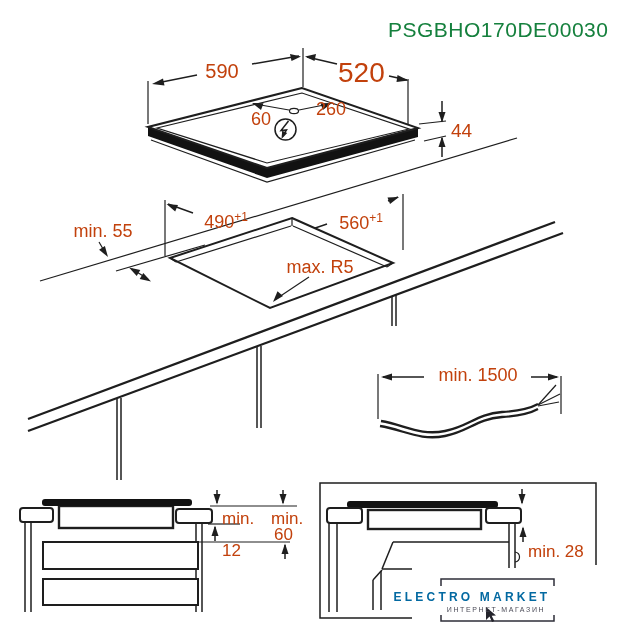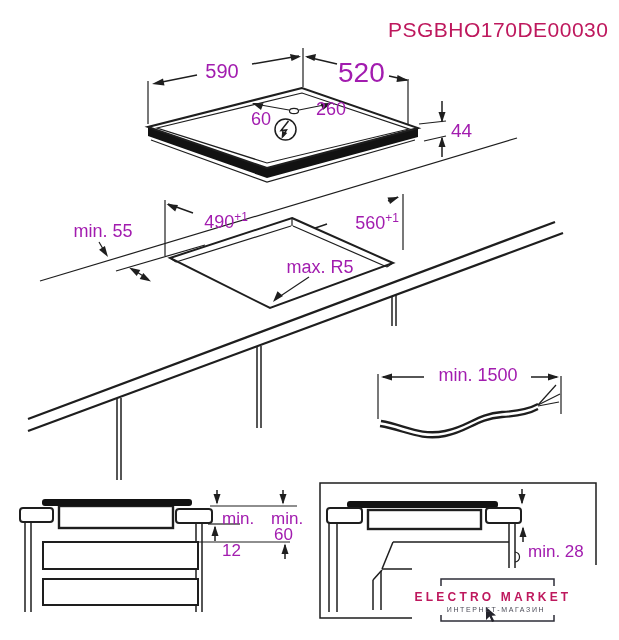--- a/index.html
+++ b/index.html
@@ -8,26 +8,26 @@
   svg{position:absolute;left:0;top:0;}
   .ln{stroke:#1e1e1e;fill:none;stroke-width:1.5px;}
   .thin{stroke-width:1.2px;}
   .med{stroke-width:2px;}
   .thick{stroke-width:2.4px;}
   .band{stroke-width:2.3px;}
   .fillw{fill:#ffffff;}
   .ah{fill:#1e1e1e;stroke:none;}
   .blk{fill:#121212;stroke:none;}
   .wm{stroke:#2e2e38;}
-  .lbl{position:absolute;color:#a21caf;font-size:18px;line-height:1;text-align:center;white-space:nowrap;}
+  .lbl{position:absolute;color:#c2410c;font-size:18px;line-height:1;text-align:center;white-space:nowrap;}
   .lbl sup{font-size:12px;}
-  #title{position:absolute;left:388px;top:18px;width:222px;font-size:21px;color:#be185d;text-align:left;letter-spacing:0.5px;}
+  #title{position:absolute;left:388px;top:18px;width:222px;font-size:21px;color:#15803d;text-align:left;letter-spacing:0.5px;}
   .small{font-size:17px;text-align:left;}
-  #wm-name{position:absolute;left:413px;top:590px;width:160px;text-align:center;
-           font-size:12px;font-weight:bold;letter-spacing:3.2px;color:#be185d;}
+  #wm-name{position:absolute;left:392px;top:590px;width:160px;text-align:center;
+           font-size:12px;font-weight:bold;letter-spacing:3.2px;color:#0369a1;}
   #wm-sub{position:absolute;left:416px;top:606px;width:160px;text-align:center;
           font-size:7px;letter-spacing:1.6px;color:#4c4c58;}
 </style>
 </head>
 <body>
 
 <div id="stage">
 
 <svg width="619" height="640" viewBox="0 0 619 640">
 
@@ -191,21 +191,21 @@
   <div id="title">PSGBHO170DE00030</div>
 
   <div class="lbl" style="left:201px;top:61px;width:42px;font-size:20px;">590</div>
   <div class="lbl" style="left:338px;top:59px;width:42px;font-size:28px;">520</div>
   <div class="lbl" style="left:246px;top:110px;width:30px;">60</div>
   <div class="lbl" style="left:311px;top:100px;width:40px;">260</div>
   <div class="lbl" style="left:451px;top:121px;width:30px;font-size:19px;text-align:left;">44</div>
 
   <div class="lbl" style="left:67px;top:222px;width:72px;">min. 55</div>
   <div class="lbl" style="left:198px;top:211px;width:56px;"><span>490</span><sup>+1</sup></div>
-  <div class="lbl" style="left:333px;top:212px;width:56px;margin-left:16px;"><span>560</span><sup>+1</sup></div>
+  <div class="lbl" style="left:333px;top:212px;width:56px;"><span>560</span><sup>+1</sup></div>
   <div class="lbl" style="left:280px;top:258px;width:80px;">max. R5</div>
 
   <div class="lbl" style="left:428px;top:366px;width:100px;">min. 1500</div>
 
   <div class="lbl small" style="left:222px;top:510px;">min.</div>
   <div class="lbl small" style="left:222px;top:526px;margin-top:16px;">12</div>
   <div class="lbl small" style="left:271px;top:510px;">min.</div>
   <div class="lbl small" style="left:274px;top:526px;">60</div>
 
   <div class="lbl small" style="left:528px;top:507px;margin-top:36px;">min. 28</div>

